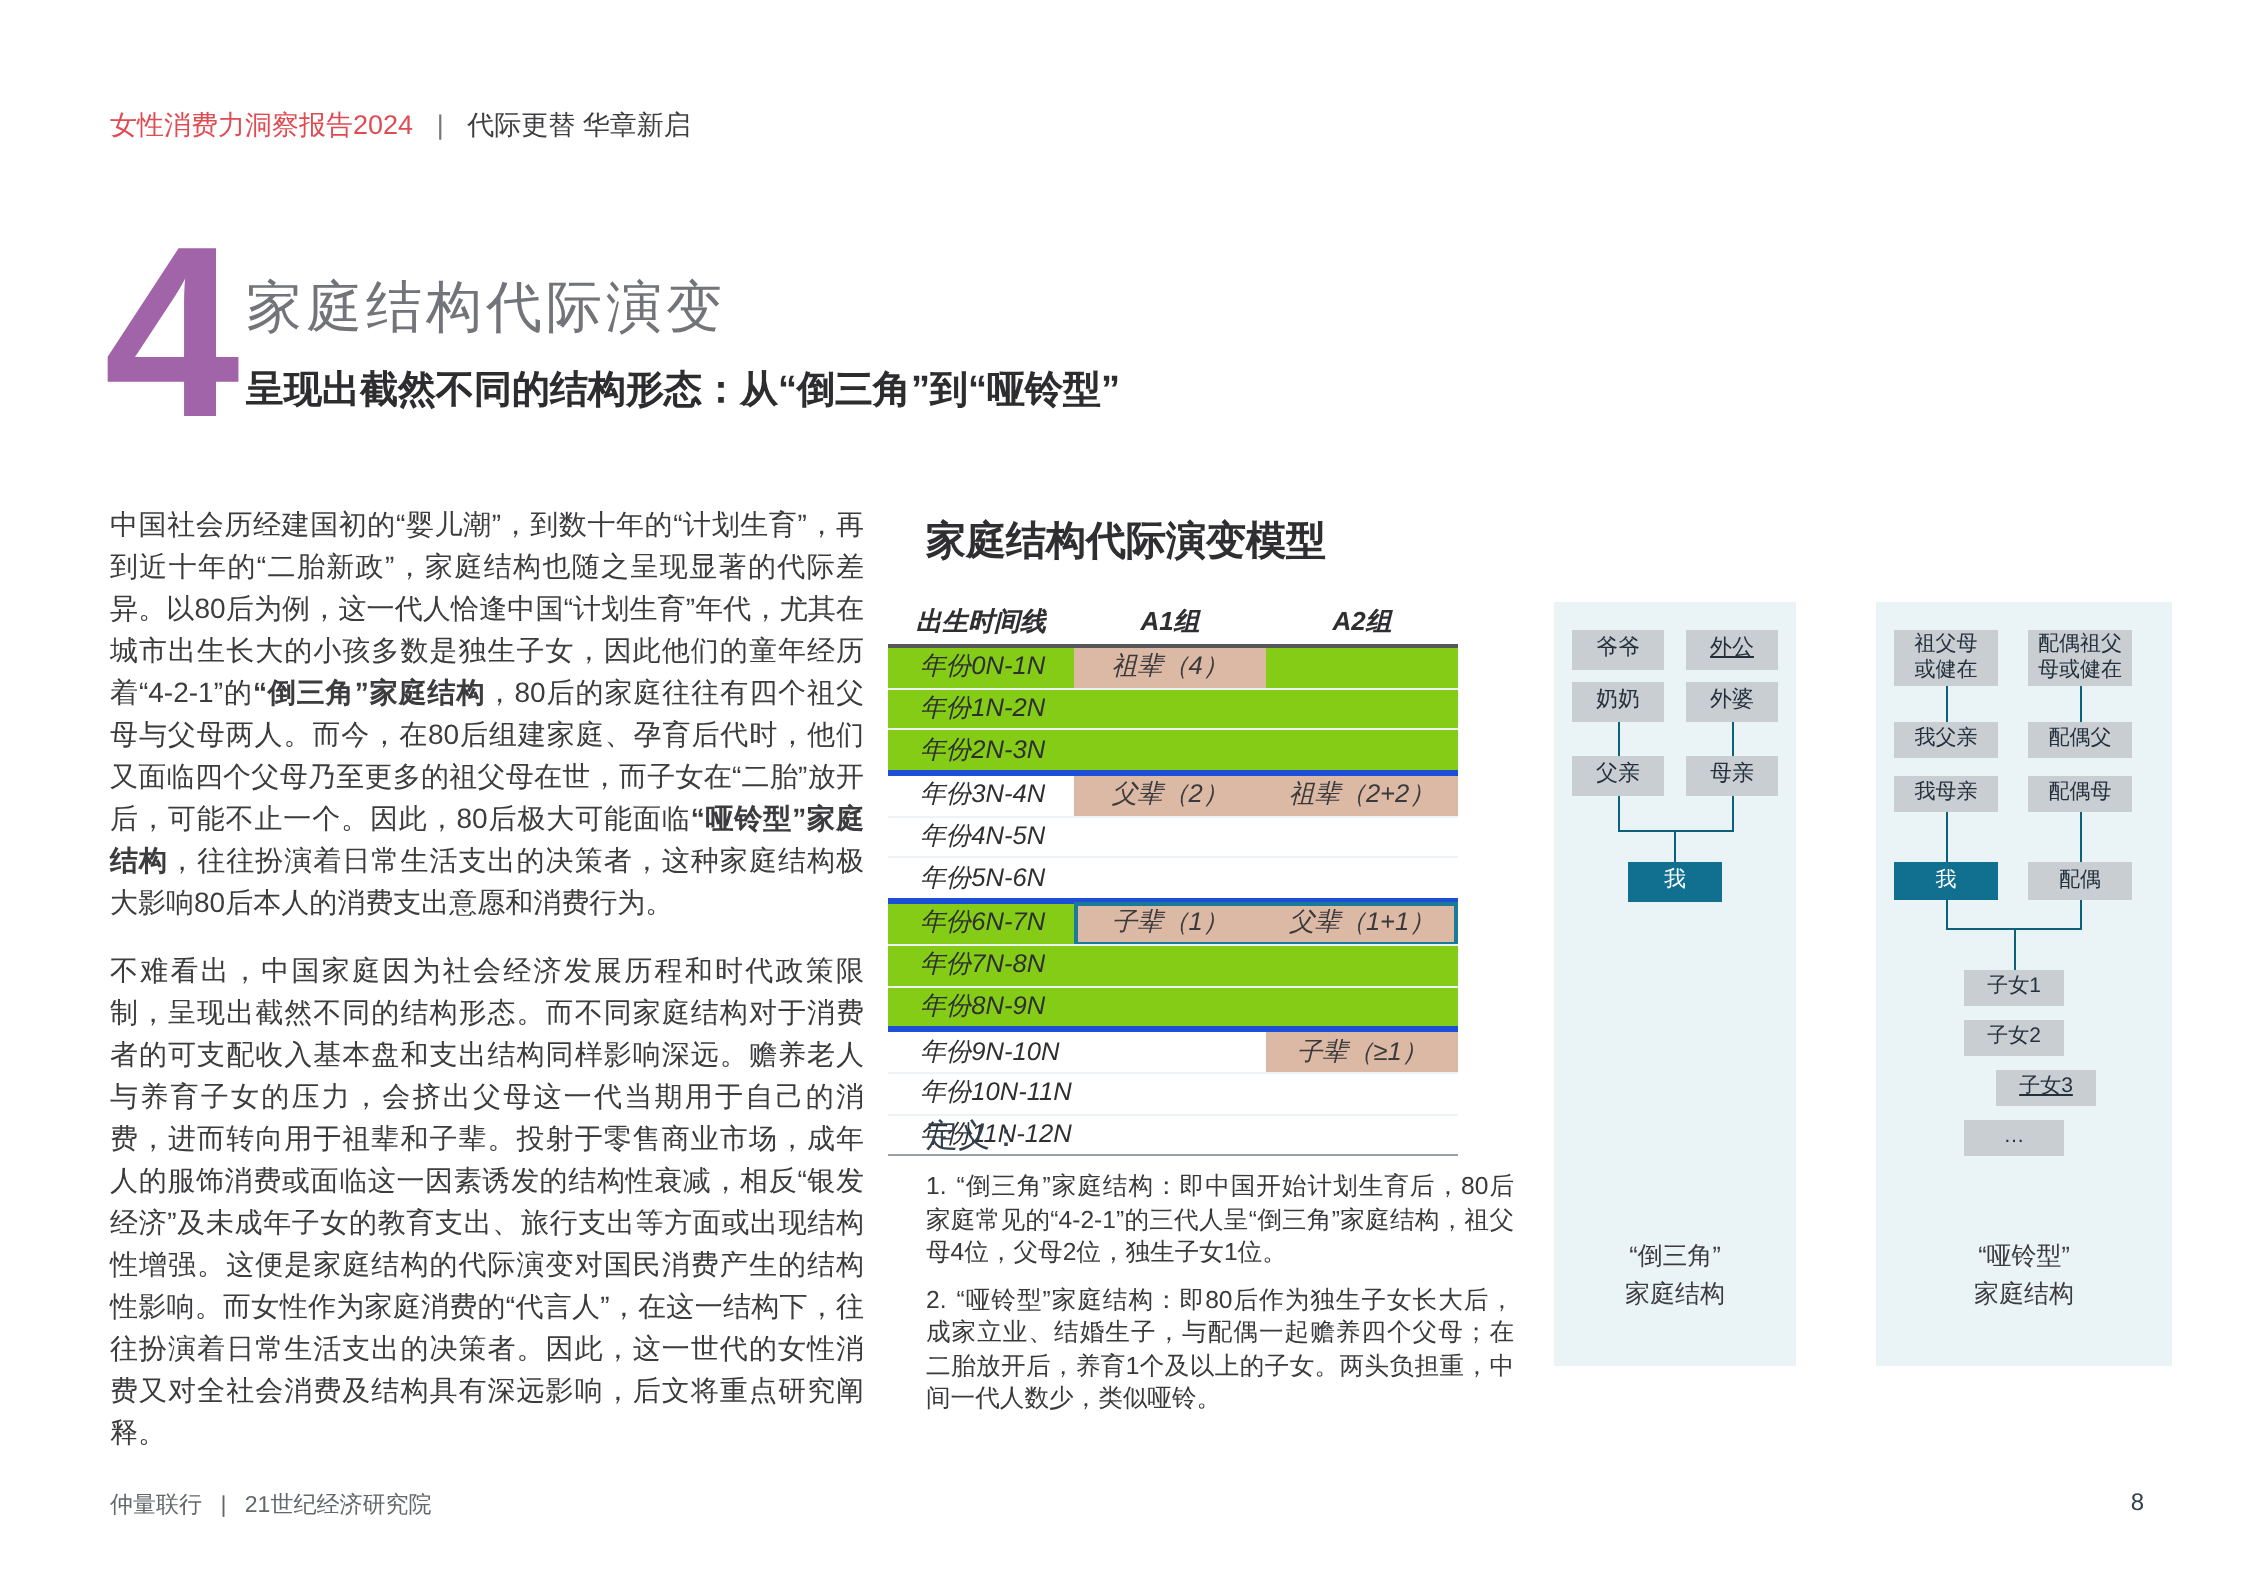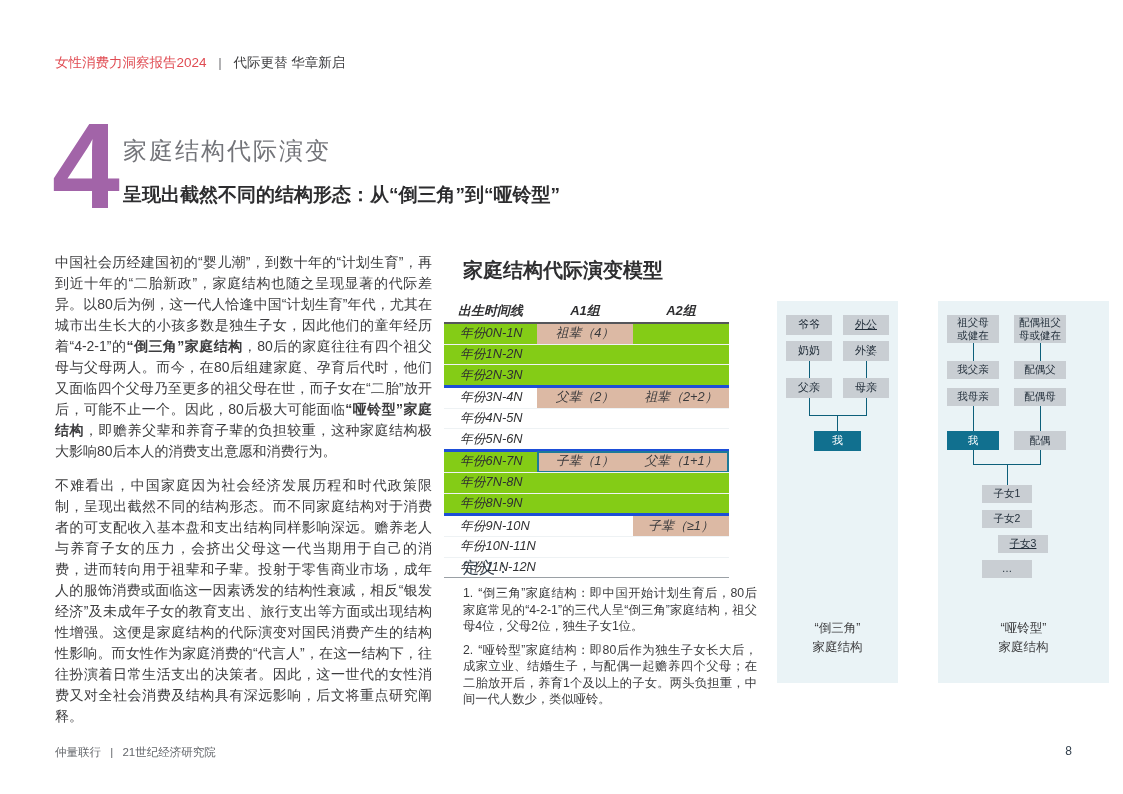--- a/index.html
+++ b/index.html
@@ -8,21 +8,21 @@
 
   
   .top-header{position:absolute;left:55px;top:54px;font-size:13.5px;}
   .top-header .red{color:#e04b52;}
   .top-header .sep{color:#77787b;margin:0 8px;}
   .top-header .dark{color:#3f3f41;}
 
   
   .hero-number{position:absolute;left:52px;top:112px;font-size:122px;line-height:108px;
                font-weight:800;color:#a264a8;}
-  .hero-title{position:absolute;left:123px;top:135px;font-size:24px;color:#737479;letter-spacing:2px;}
+  .hero-title{position:absolute;left:123px;top:135px;font-size:28px;color:#737479;letter-spacing:2px;}
   .hero-subtitle{position:absolute;left:123px;top:182px;font-size:19px;font-weight:700;color:#2d2d2f;}
 
   
   .body-copy{position:absolute;left:55px;top:252px;width:377px;font-size:14px;line-height:21px;
              color:#3c3c3e;text-align:justify;}
   .para{margin:0 0 13px 0;}
   .bold{font-weight:700;}
 
   
   .model-title{position:absolute;left:463px;top:257px;font-size:20px;font-weight:700;color:#2f2f31;}
@@ -45,21 +45,21 @@
   
   .defs{position:absolute;left:463px;top:558px;width:294px;color:#3a3a3c;}
   .def-title{font-size:16px;color:#33404d;margin-bottom:6px;}
   .def-item{font-size:12.3px;line-height:16.5px;margin-bottom:7px;text-align:justify;}
   .def-item .num{margin-right:5px;}
   .def-item .term{font-weight:400;}
 
   
   .panel{position:absolute;top:301px;height:382px;background:#eaf3f6;}
   .panel-left{left:777px;width:121px;}
-  .panel-right{left:938px;width:171px;}
+  .panel-right{left:938px;width:148px;}
   .diagram{position:absolute;left:0;top:0;right:0;bottom:0;}
   .node{position:absolute;background:#c9ced3;color:#24303c;display:flex;align-items:center;
         justify-content:center;text-align:center;font-size:10.5px;line-height:1.25;white-space:pre-line;}
   .panel-left .node{font-size:11px;}
   .node.self{background:#11708f;color:#ffffff;}
   .dline{position:absolute;background:#0d5f7a;}
   .caption{position:absolute;left:0;right:0;top:318px;text-align:center;font-size:12.5px;
            line-height:1.5;color:#3c3c3e;white-space:pre-line;}
 
   
@@ -76,21 +76,21 @@
     <span class="red">女性消费力洞察报告2024</span>
     <span class="sep">|</span>
     <span class="dark">代际更替 华章新启</span>
   </div>
 
   <div class="hero-number">4</div>
   <div class="hero-title">家庭结构代际演变</div>
   <div class="hero-subtitle">呈现出截然不同的结构形态：从“倒三角”到“哑铃型”</div>
 
   <div class="body-copy">
-      <p class="para"><span>中国社会历经建国初的“婴儿潮”，到数十年的“计划生育”，再到近十年的“二胎新政”，家庭结构也随之呈现显著的代际差异。以80后为例，这一代人恰逢中国“计划生育”年代，尤其在城市出生长大的小孩多数是独生子女，因此他们的童年经历着“4-2-1”的</span><span class="bold">“倒三角”家庭结构</span><span>，80后的家庭往往有四个祖父母与父母两人。而今，在80后组建家庭、孕育后代时，他们又面临四个父母乃至更多的祖父母在世，而子女在“二胎”放开后，可能不止一个。因此，80后极大可能面临</span><span class="bold">“哑铃型”家庭结构</span><span>，即赡养父辈和养育子辈的负担较重，这种家庭结构极大影响80后本人的消费支出意愿和消费行为。</span></p>
+      <p class="para"><span>中国社会历经建国初的“婴儿潮”，到数十年的“计划生育”，再到近十年的“二胎新政”，家庭结构也随之呈现显著的代际差异。以80后为例，这一代人恰逢中国“计划生育”年代，尤其在城市出生长大的小孩多数是独生子女，因此他们的童年经历着“4-2-1”的</span><span class="bold">“倒三角”家庭结构</span><span>，80后的家庭往往有四个祖父母与父母两人。而今，在80后组建家庭、孕育后代时，他们又面临四个父母乃至更多的祖父母在世，而子女在“二胎”放开后，可能不止一个。因此，80后极大可能面临</span><span class="bold">“哑铃型”家庭结构</span><span>，往往扮演着日常生活支出的决策者，这种家庭结构极大影响80后本人的消费支出意愿和消费行为。</span></p>
       <p class="para"><span>不难看出，中国家庭因为社会经济发展历程和时代政策限制，呈现出截然不同的结构形态。而不同家庭结构对于消费者的可支配收入基本盘和支出结构同样影响深远。赡养老人与养育子女的压力，会挤出父母这一代当期用于自己的消费，进而转向用于祖辈和子辈。投射于零售商业市场，成年人的服饰消费或面临这一因素诱发的结构性衰减，相反“银发经济”及未成年子女的教育支出、旅行支出等方面或出现结构性增强。这便是家庭结构的代际演变对国民消费产生的结构性影响。而女性作为家庭消费的“代言人”，在这一结构下，往往扮演着日常生活支出的决策者。因此，这一世代的女性消费又对全社会消费及结构具有深远影响，后文将重点研究阐释。</span></p>
     </div>
 
   <div class="model-title">家庭结构代际演变模型</div>
 
   <div class="model-table">
     <div class="thead">
       <div>出生时间线</div>
       <div>A1组</div>
       <div>A2组</div>

